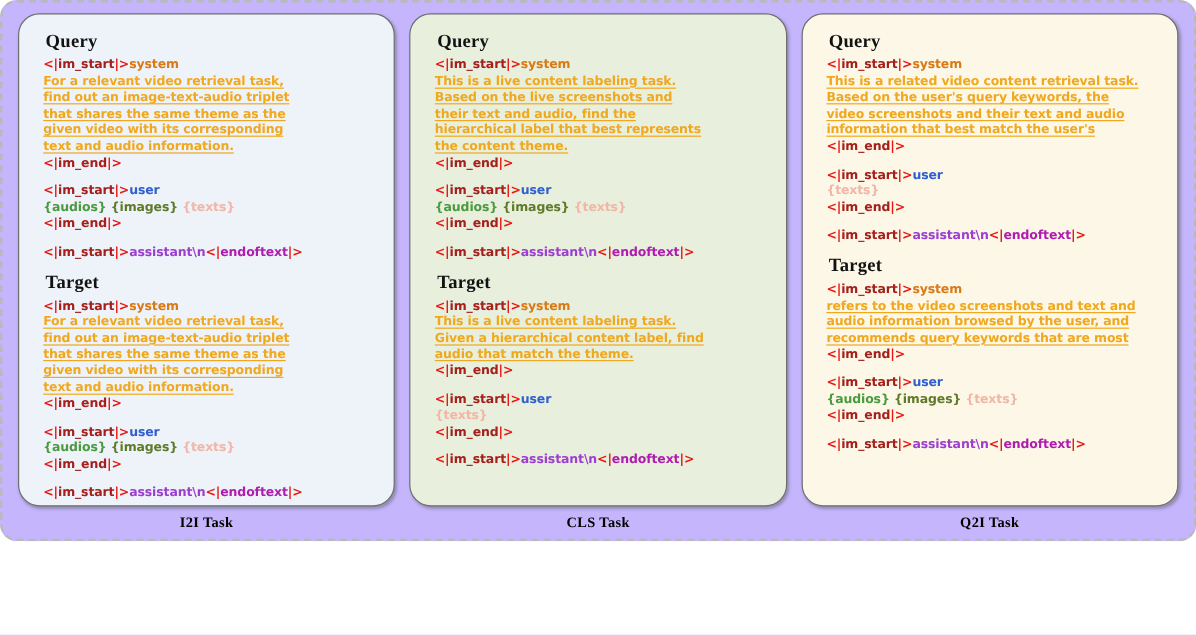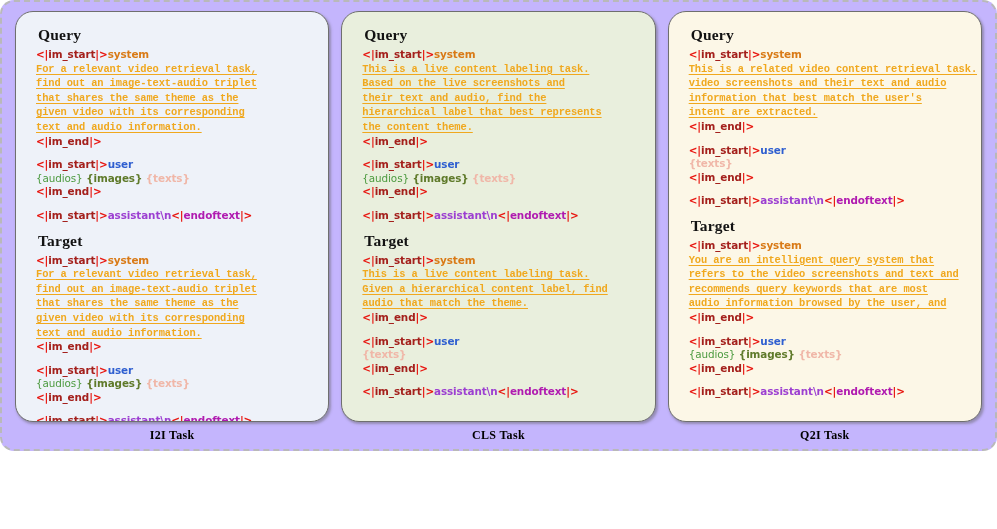--- a/index.html
+++ b/index.html
@@ -75,23 +75,22 @@
   .role-system    { color:#d97a16; font-weight:bold; }
   .role-user      { color:#2f5fd0; font-weight:bold; }
   .role-assistant { color:#9c3fd1; font-weight:bold; }
   .eot  { color:#b01bb0; }
   .prompt{
     color:#f0a81e;
     text-decoration:underline;
     text-decoration-thickness:1.2px;
     text-underline-offset:1.5px;
     font-weight:bold;
-    font-family:Liberation Mono, monospace;
-  }
-  .ph-audios { color:#4c9a3f; font-weight:normal; }
+  }
+  .ph-audios { color:#4c9a3f; font-weight:bold; }
   .ph-images { color:#5f7a2a; font-weight:bold; }
   .ph-texts  { color:#f0b7a8; font-weight:bold; }
 
   .task-label{
     font-family:"Liberation Serif","DejaVu Serif",serif;
     font-weight:bold;
     font-size:12px;
     color:#000;
     margin-top:6px;
     margin-bottom:2px;
@@ -175,38 +174,37 @@
           </div>
         </div>
         <div class="task-label">CLS Task</div>
       </div>
       <div class="panel-wrap">
         <div class="card cream">
           <div class="sec-title">Query</div>
           <div class="block">
             <div class="line"><span class="br">&lt;|</span><span class="tok">im_start</span><span class="br">|&gt;</span><span class="role-system">system</span></div>
             <div class="line"><span class="prompt">This is a related video content retrieval task.</span></div>
+            <div class="line"><span class="prompt">Based on the user's query keywords, the</span></div>
             <div class="line"><span class="prompt">video screenshots and their text and audio</span></div>
             <div class="line"><span class="prompt">information that best match the user's</span></div>
-            <div class="line"><span class="prompt">intent are extracted.</span></div>
             <div class="line"><span class="br">&lt;|</span><span class="tok">im_end</span><span class="br">|&gt;</span></div>
             <div class="gap"> </div>
             <div class="line"><span class="br">&lt;|</span><span class="tok">im_start</span><span class="br">|&gt;</span><span class="role-user">user</span></div>
             <div class="line"><span class="ph-texts">{texts}</span></div>
             <div class="line"><span class="br">&lt;|</span><span class="tok">im_end</span><span class="br">|&gt;</span></div>
             <div class="gap"> </div>
             <div class="line"><span class="br">&lt;|</span><span class="tok">im_start</span><span class="br">|&gt;</span><span class="role-assistant">assistant<span>\n</span></span><span class="br">&lt;|</span><span class="eot">endoftext</span><span class="br">|&gt;</span></div>
           </div>
           <div class="sec-title second">Target</div>
           <div class="block">
             <div class="line"><span class="br">&lt;|</span><span class="tok">im_start</span><span class="br">|&gt;</span><span class="role-system">system</span></div>
-            <div class="line"><span class="prompt">You are an intelligent query system that</span></div>
             <div class="line"><span class="prompt">refers to the video screenshots and text and</span></div>
+            <div class="line"><span class="prompt">audio information browsed by the user, and</span></div>
             <div class="line"><span class="prompt">recommends query keywords that are most</span></div>
-            <div class="line"><span class="prompt">audio information browsed by the user, and</span></div>
             <div class="line"><span class="br">&lt;|</span><span class="tok">im_end</span><span class="br">|&gt;</span></div>
             <div class="gap"> </div>
             <div class="line"><span class="br">&lt;|</span><span class="tok">im_start</span><span class="br">|&gt;</span><span class="role-user">user</span></div>
             <div class="line"><span class="ph-audios">{audios}</span> <span class="ph-images">{images}</span> <span class="ph-texts">{texts}</span></div>
             <div class="line"><span class="br">&lt;|</span><span class="tok">im_end</span><span class="br">|&gt;</span></div>
             <div class="gap"> </div>
             <div class="line"><span class="br">&lt;|</span><span class="tok">im_start</span><span class="br">|&gt;</span><span class="role-assistant">assistant<span>\n</span></span><span class="br">&lt;|</span><span class="eot">endoftext</span><span class="br">|&gt;</span></div>
           </div>
         </div>
         <div class="task-label">Q2I Task</div>

